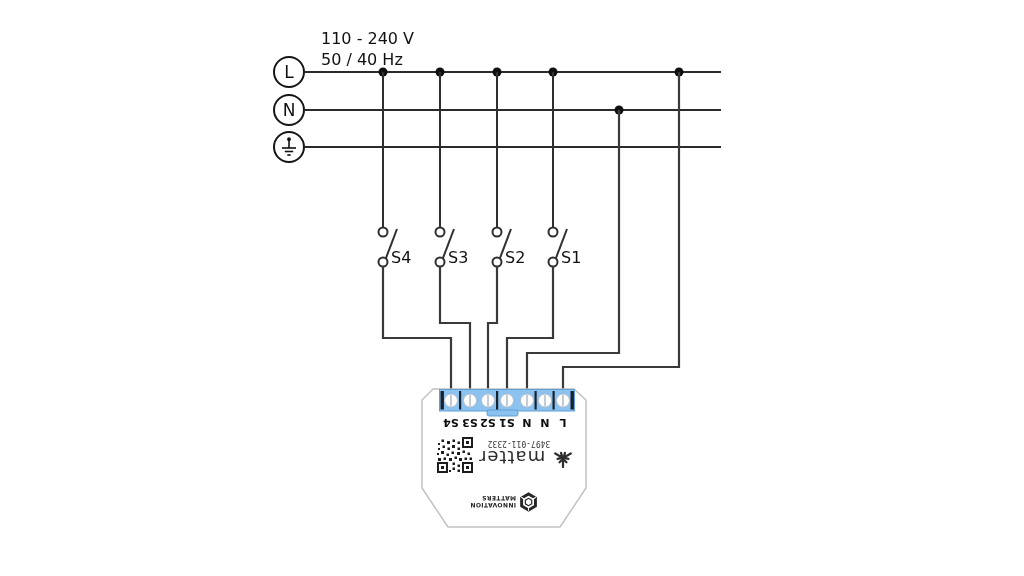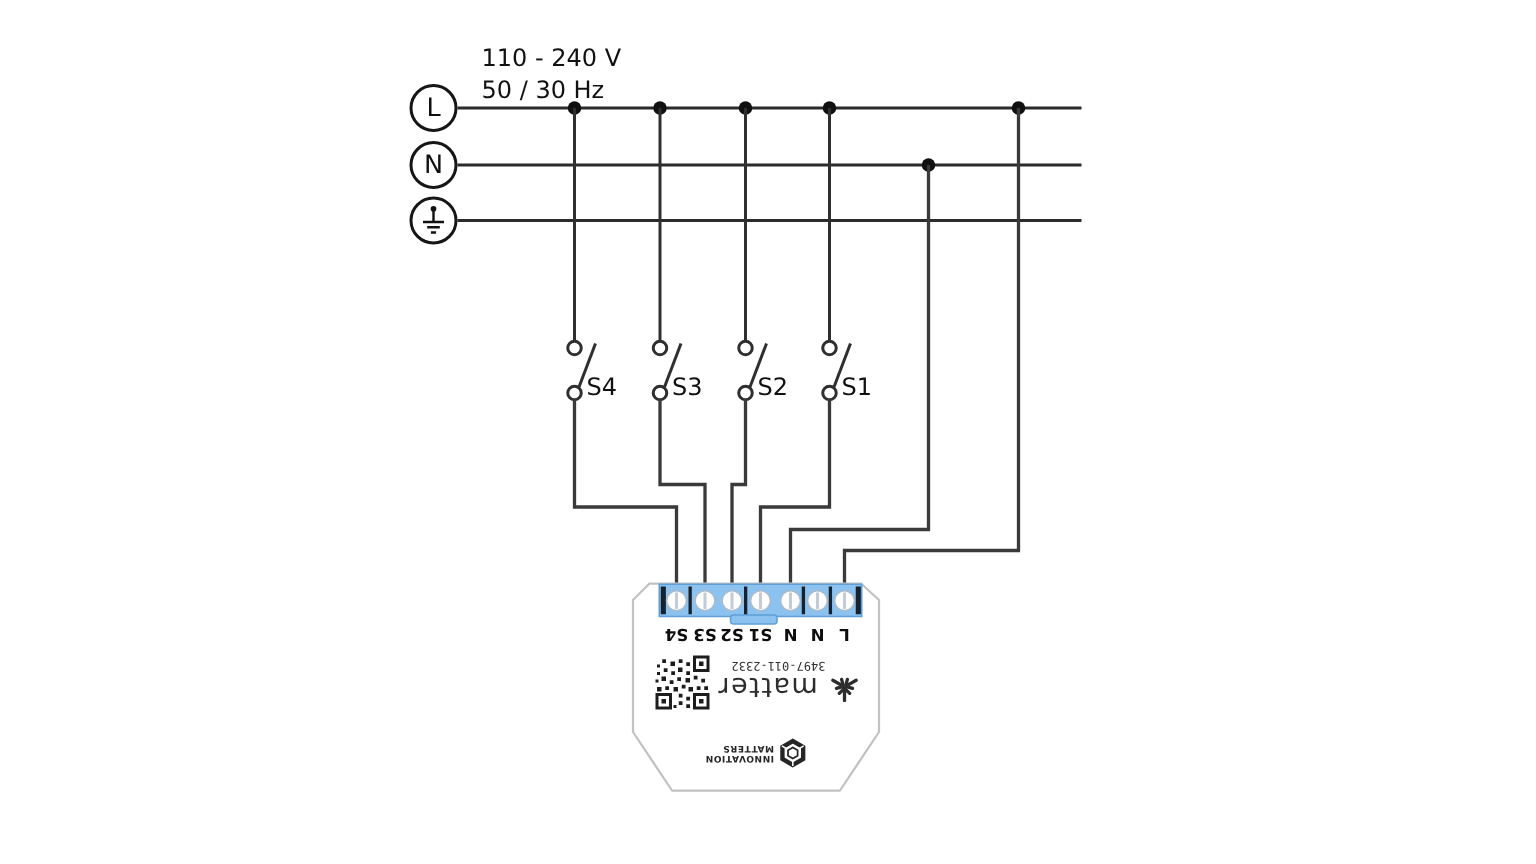--- a/index.html
+++ b/index.html
@@ -136,21 +136,21 @@
           <line x1="527" y1="395" x2="527" y2="406"></line>
           <line x1="545" y1="395" x2="545" y2="406"></line>
           <line x1="563" y1="395" x2="563" y2="406"></line>
         </g>
       </g>
     </g>
   </svg>
 
   <div class="abs supply">
     <div>110 - 240 V</div>
-    <div>50 / 30 Hz</div>
+    <div>50 / 40 Hz</div>
   </div>
 
   <div class="abs term-circle" style="top:56px;">
     <span>L</span>
   </div>
   <div class="abs term-circle" style="top:94px;">
     <span>N</span>
   </div>
   <div class="abs term-circle" style="top:131px;">
     <svg width="20" height="22" viewBox="0 0 20 22">

